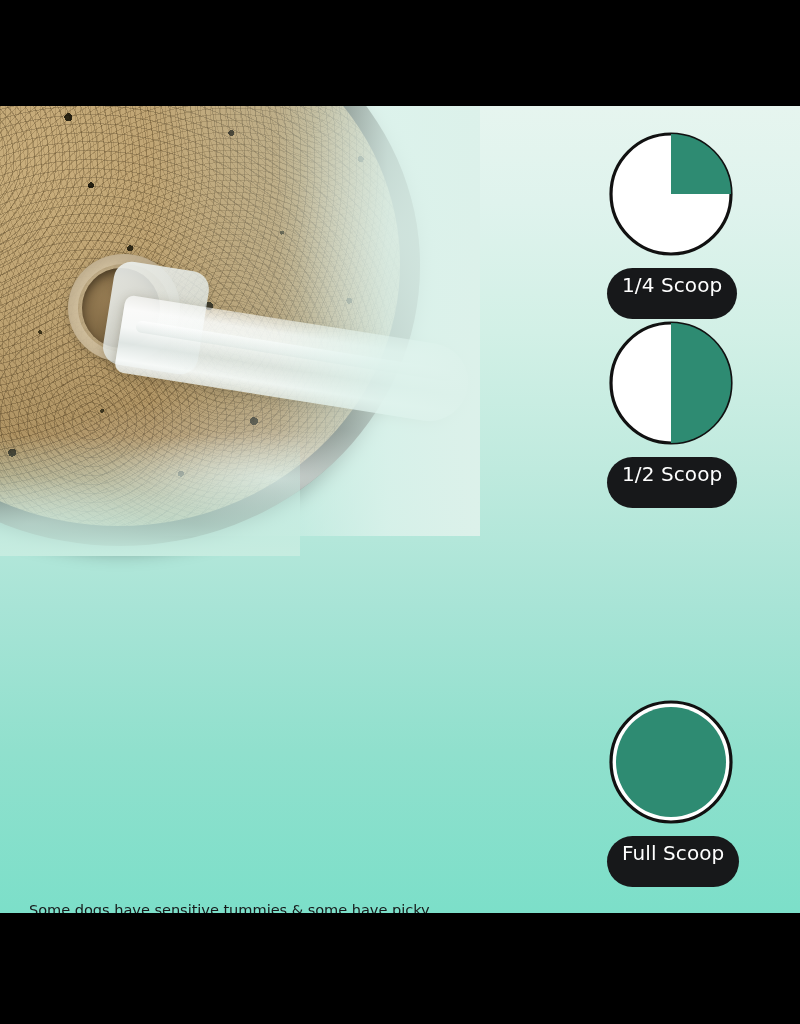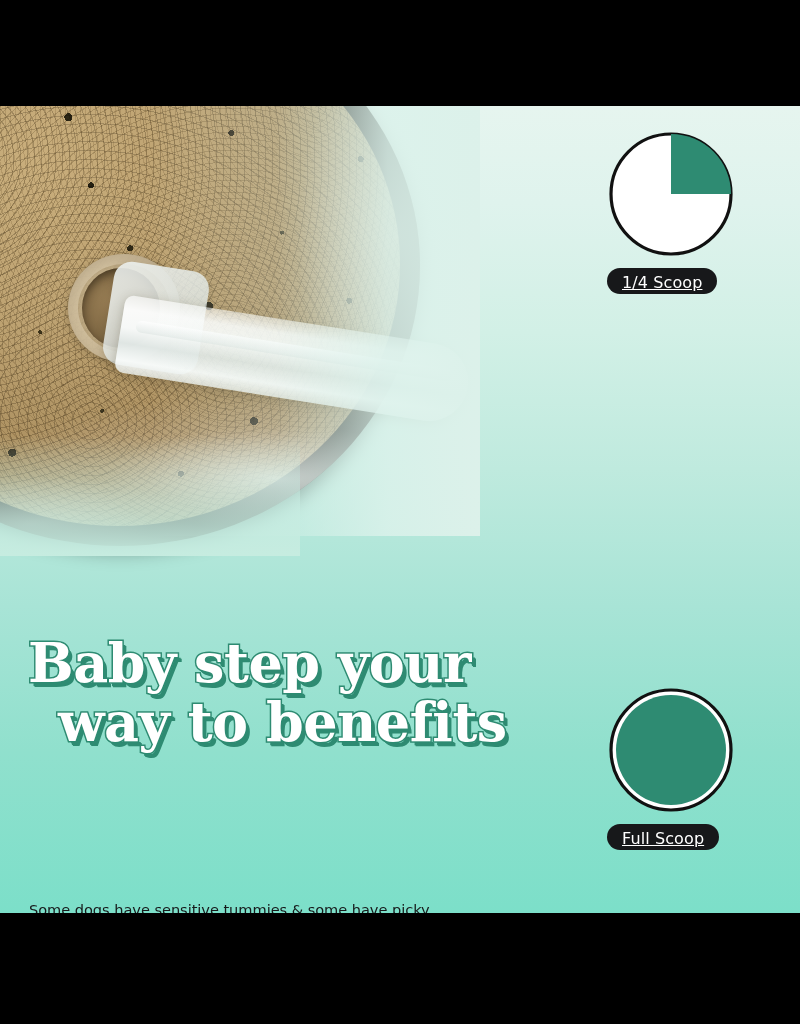--- a/index.html
+++ b/index.html
@@ -247,49 +247,48 @@
     width: 240px; height: 807px;
   }
   .scale-item {
     position: absolute;
     left: 0;
     width: 240px;
   }
   .scale-item.i0 { top: 24px; }
   .scale-item.i1 { top: 213px; }
   .scale-item.i2 { top: 403px; }
-  .scale-item.i3 { top: 580px; }
+  .scale-item.i3 { top: 592px; }
 
   .dial-wrap {
     position: relative;
     width: 128px;
     height: 128px;
     margin: 0 auto 0 47px;
   }
   .dial {
     display: block;
     width: 128px;
     height: 128px;
   }
 
   .pill {
     display: block;
     margin: 10px auto 0 47px;
     width: fit-content;
     background: #17181a;
     color: #ffffff;
     font-family: "DejaVu Sans", "Liberation Sans", sans-serif;
-    font-size: 16px;
+    font-size: 20px;
     font-weight: 400;
     letter-spacing: 0.1px;
-    padding: 5px 15px 2px;
+    padding: 5px 15px 22px;
     border-radius: 999px;
     white-space: nowrap;
     text-align: center;
-    text-decoration: underline;
   }
 </style>
 </head>
 <body>
 
 <div class="canvas">
 
   <div class="bar-top"></div>
 
   <div class="stage">
@@ -303,39 +302,44 @@
       <div class="tub-gloss"></div>
       <div class="scoop-cup"></div>
       <div class="scoop-cup-inner"></div>
       <div class="scoop-shoulder"></div>
       <div class="scoop-handle"></div>
       <div class="scoop-handle-ridge"></div>
       <div class="photo-fade"></div>
       <div class="photo-fade-bottom"></div>
     </div>
 
-    <div class="headline">
-      <div class="headline-line">Baby step your</div>
-      <div class="headline-line second">way to benefits</div>
-    </div>
 
     <p class="body-copy">Some dogs have sensitive tummies &amp; some have picky palates. For these pups we recommend a work-your-way-up approach to their dental routine. Start with a 1/4 scoop, then 1/2, then 3/4, finally a full scoop. Little-by-little they'll get to the big benefits.</p>
 
     <div class="scale">
 
       <div class="scale-item i0">
         <div class="dial-wrap">
           <svg class="dial" viewBox="0 0 128 128">
             <circle cx="64" cy="64" r="60" fill="#ffffff" stroke="#111111" stroke-width="3.2"></circle>
             <path d="M64 64 L64 4 A60 60 0 0 1 124 64 Z" fill="#2e8b72"></path>
           </svg>
         </div>
         <span class="pill">1/4 Scoop</span>
       </div>
 
+      <div class="scale-item i1">
+        <div class="dial-wrap">
+          <svg class="dial" viewBox="0 0 128 128">
+            <circle cx="64" cy="64" r="60" fill="#ffffff" stroke="#111111" stroke-width="3.2"></circle>
+            <path d="M64 64 L64 4 A60 60 0 0 1 64 124 Z" fill="#2e8b72"></path>
+          </svg>
+        </div>
+        <span class="pill">1/2 Scoop</span>
+      </div>
 
 
       <div class="scale-item i3">
         <div class="dial-wrap">
           <svg class="dial" viewBox="0 0 128 128">
             <circle cx="64" cy="64" r="60" fill="#ffffff" stroke="#111111" stroke-width="3.2"></circle>
             <circle cx="64" cy="64" r="55" fill="#2e8b72"></circle>
           </svg>
         </div>
         <span class="pill">Full Scoop</span>

